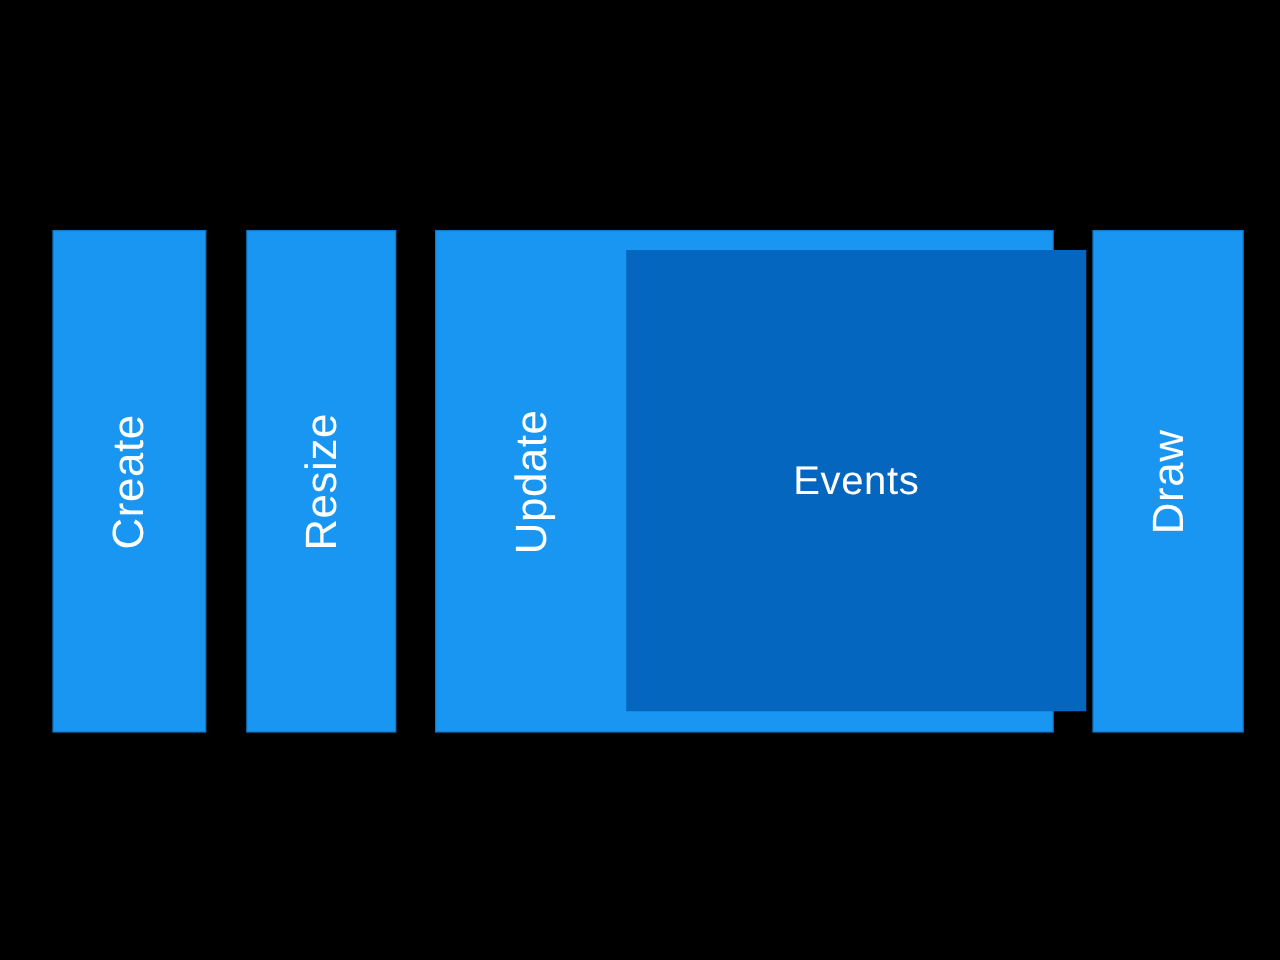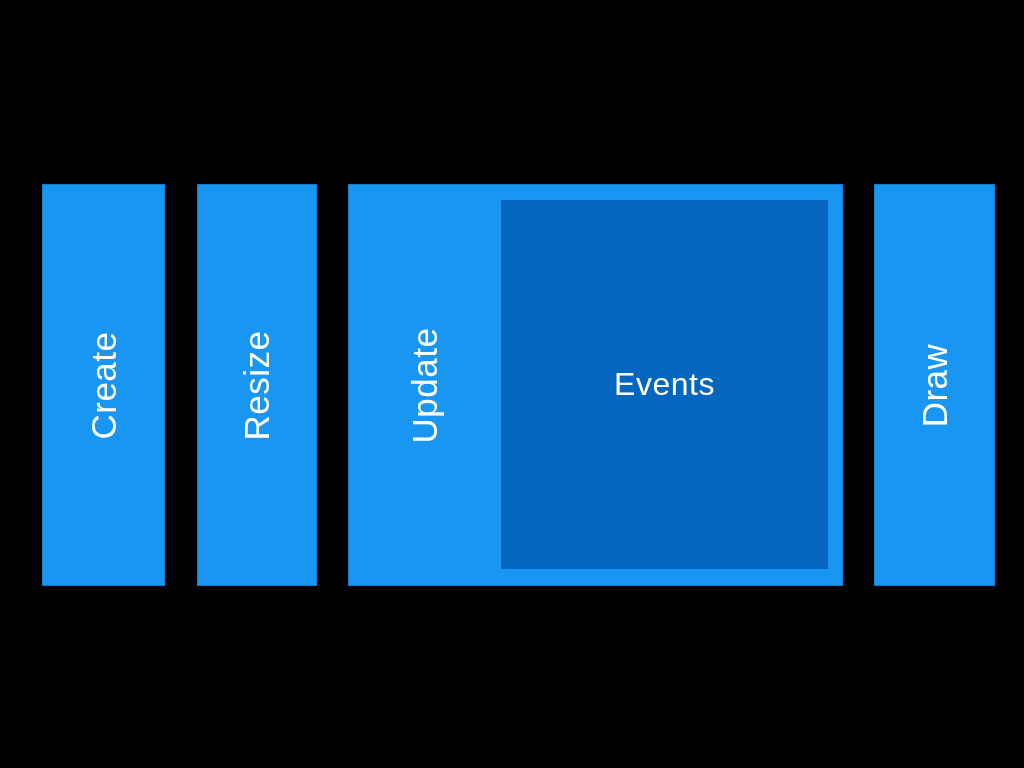--- a/index.html
+++ b/index.html
@@ -54,21 +54,21 @@
   .stage-update .stage-label > span {
     display: block;
     transform: rotate(-90deg);
     white-space: nowrap;
   }
 
   .events-box {
     position: absolute;
     left: 153px;
     top: 16px;
-    width: 327px;
+    width: 368px;
     height: 369px;
     background: #0566BF;
     display: flex;
     align-items: center;
     justify-content: center;
   }
   .events-label {
     color: #ffffff;
     font-size: 32px;
     font-weight: 300;

